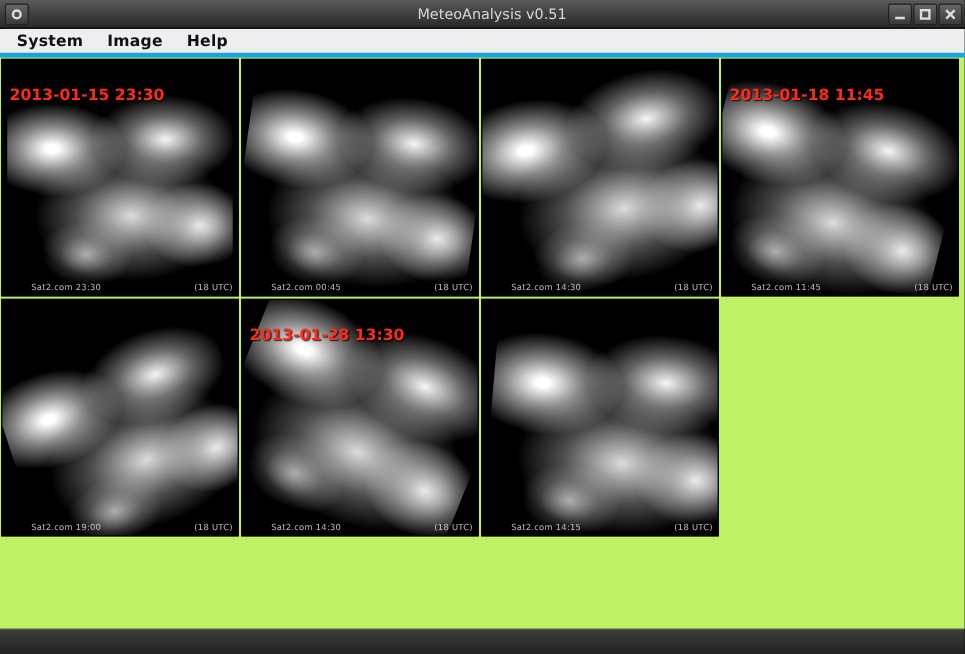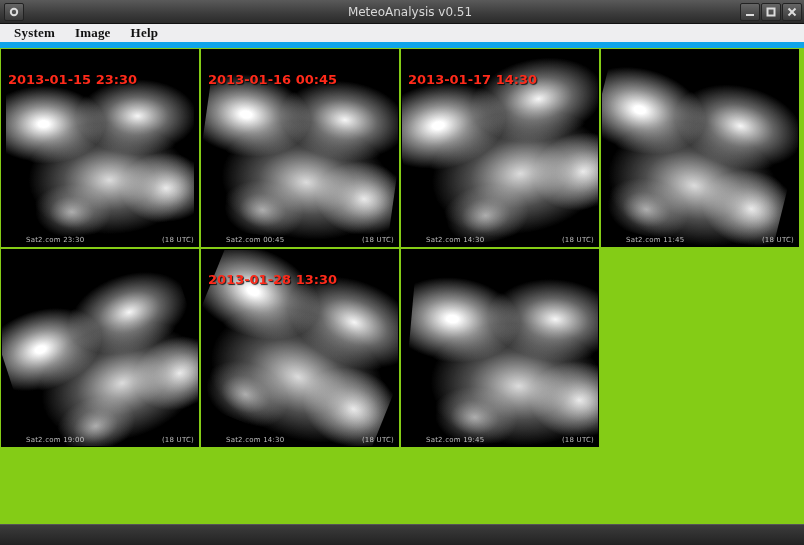--- a/index.html
+++ b/index.html
@@ -31,33 +31,32 @@
     display: flex; align-items: center; justify-content: center;
     color: #ddd; font-size: 11px; cursor: pointer;
   }
   .tb-btn svg { width: 10px; height: 10px; stroke: #ddd; stroke-width: 2; fill: none; }
   
   .menubar {
     height: 24px;
     background: #eeeef0;
     display: flex; align-items: center;
     padding: 0 4px;
-    border-bottom: 6px solid #0ea5e9;
+    border-bottom: 4px solid #0ea5e9;
     font-size: 13px;
     color: #111;
-    font-family: Liberation Serif, serif;
   }
   .menubar .menu-item {
     padding: 3px 10px;
     cursor: pointer; font-weight: 600; letter-spacing: .2px;
   }
   
   .workspace {
     height: calc(545px - 24px - 24px - 21px);
-    background: #84cc16;
+    background: #bef264;
     overflow: hidden;
   }
   .thumb-grid {
     display: flex; flex-wrap: wrap;
     align-content: flex-start;
     gap: 2px;
     padding: 1px;
   }
   .thumb {
     width: 198px; height: 198px;
@@ -159,42 +158,41 @@
       <div class="footer">
         <span>Sat2.com 23:30</span>
         <span>(18 UTC)</span>
       </div>
     </div>
 
     <div class="thumb">
       <div class="sat">
           <div class="clouds v2"></div>
         </div>
-      <div class="ts">2013-01-16 00:45</div>
       <div class="footer">
         <span>Sat2.com 00:45</span>
         <span>(18 UTC)</span>
       </div>
     </div>
 
     <div class="thumb">
       <div class="sat">
           <div class="clouds v3"></div>
         </div>
-      <div class="ts">2013-01-17 14:30</div>
       <div class="footer">
         <span>Sat2.com 14:30</span>
         <span>(18 UTC)</span>
       </div>
     </div>
 
     <div class="thumb">
       <div class="sat">
           <div class="clouds v4"></div>
         </div>
+      <div class="ts">2013-01-18 11:45</div>
       <div class="footer">
         <span>Sat2.com 11:45</span>
         <span>(18 UTC)</span>
       </div>
     </div>
 
     <div class="thumb">
       <div class="sat">
           <div class="clouds v5"></div>
         </div>
@@ -213,21 +211,21 @@
         <span>Sat2.com 14:30</span>
         <span>(18 UTC)</span>
       </div>
     </div>
 
     <div class="thumb">
       <div class="sat">
           <div class="clouds v7"></div>
         </div>
       <div class="footer">
-        <span>Sat2.com 19:45</span>
+        <span>Sat2.com 14:15</span>
         <span>(18 UTC)</span>
       </div>
     </div>
 
   </div>
 </div>
 
 <div class="statusbar"></div>
 
 </body></html>

